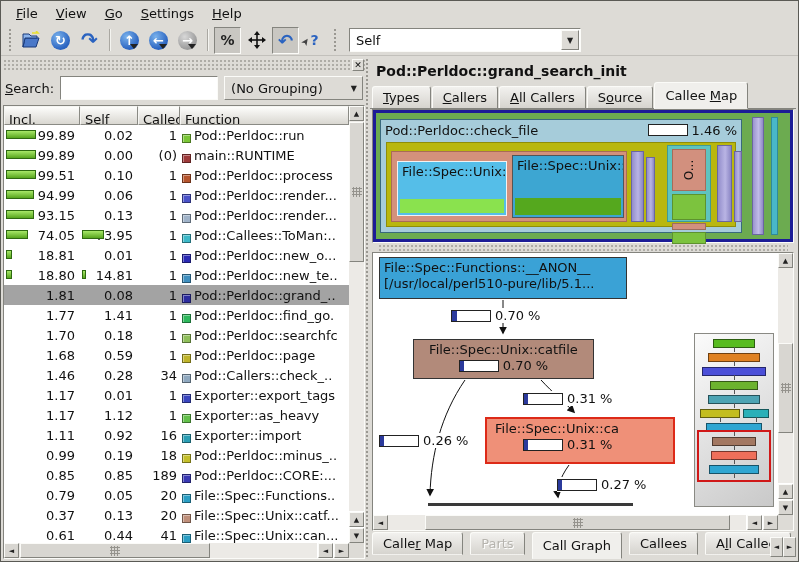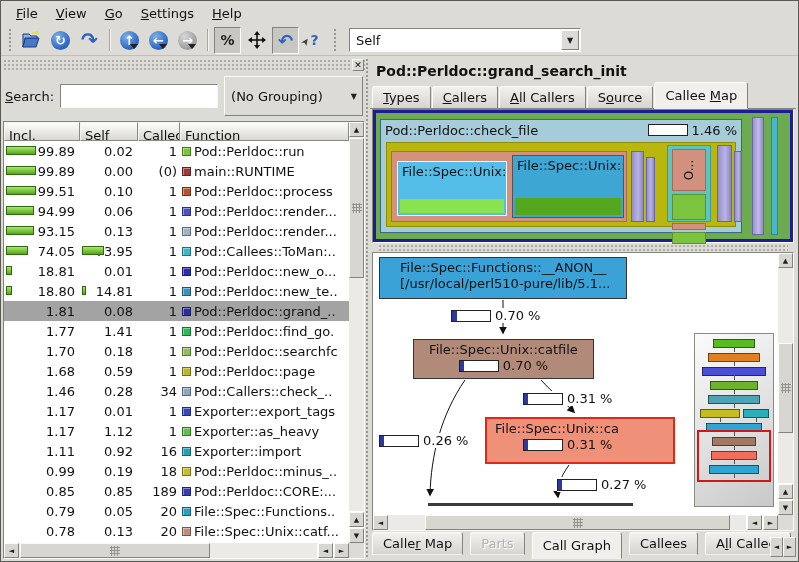--- a/index.html
+++ b/index.html
@@ -49,34 +49,34 @@
   #report { flex:1; display:flex; flex-direction:column; min-width:0; }
 
   
   #dock-handle { height:13px; position:relative; margin:1px 0 2px 0;
     background-image:radial-gradient(circle,#aeaca6 1px,transparent 1.2px); background-size:4px 4px; }
   #dock-close { position:absolute; right:1px; top:0; width:12px; height:12px; background:#dddbd6; font-size:9px; line-height:10px; text-align:center; }
   #dock-close::before { content:"✕"; }
   #search-row { display:flex; align-items:center; gap:6px; padding:2px 2px 5px 2px; }
   #search-label u { text-decoration:underline; }
   #search-input { width:158px; height:24px; background:#fff; }
-  #grouping { flex:1; height:40px; background:#dddbd6; display:flex; align-items:center; position:relative; }
+  #grouping { flex:1; height:24px; background:#dddbd6; display:flex; align-items:center; position:relative; }
   #grouping .val { flex:1; padding-left:6px; white-space:nowrap; }
   #grouping::after { content:"▼"; font-size:8px; padding:0 5px; color:#222; }
 
   #table-frame { flex:1; position:relative; background:#fff; overflow:hidden; }
   #thead { display:flex; height:19px; position:absolute; top:0; left:0; right:15px; }
   .hcell { background:linear-gradient(#fdfdfb,#d9d7d1); border:1px solid; border-color:#f5f5f2 #8a8a84 #8a8a84 #f5f5f2; padding:5px 4px; overflow:hidden; white-space:nowrap; }
   #tbody { position:absolute; top:19px; left:0; right:15px; bottom:15px; overflow:hidden; }
   .trow { display:flex; height:20px; align-items:center; white-space:nowrap; }
   .trow.sel { background:#a3a3a3; }
   .c-incl,.c-self { position:relative; display:flex; align-items:center; justify-content:flex-end; padding-right:5px; height:100%; }
   .c-incl { width:76px;justify-content:flex-end; } .c-self { width:58px; }
   .c-called { width:42px; text-align:right; padding-right:3px; }
-  .c-func { flex:1; display:flex; align-items:center; gap:3px; overflow:hidden; padding-left:2px; }
+  .c-func { flex:1; display:flex; align-items:flex-end; gap:3px; overflow:hidden; padding-left:2px; }
   .pbar { position:absolute; left:2px; top:5px; height:9px; background:linear-gradient(#a8e868,#57a51e); border:1px solid #2e6a10; }
   .ficon { width:9px; height:9px; flex:0 0 9px; border:1px solid rgba(0,0,0,.4); box-shadow:inset 1px 1px 0 rgba(255,255,255,.4); }
 
   
   .sbtn { background:#d8d6d1; border:1px solid; border-color:#fbfbf8 #84847e #84847e #fbfbf8; display:flex; align-items:center; justify-content:center; font-size:7px; color:#222; }
   .sb-u::before{content:"▲";} .sb-d::before{content:"▼";} .sb-l::before{content:"◄";} .sb-r::before{content:"►";}
   .sthumb { background:#d8d6d1; border:1px solid; border-color:#fbfbf8 #84847e #84847e #fbfbf8; position:relative; }
   .sthumb::after { content:""; position:absolute; inset:0; margin:auto; width:10px; height:10px;
     background-image:radial-gradient(circle,#95938d 1px,transparent 1.2px); background-size:3px 3px; }
   .vtrack,.htrack { background:#eceae6; position:absolute; }
@@ -125,21 +125,21 @@
   #tm-sl { right:26px; width:12px; background:linear-gradient(90deg,#9a94cf,#c0bbe8 55%,#8f89c6); border:1px solid #6a66a0; }
   #tm-sc { right:12px; width:7px; background:#49b7c9; border:1px solid #2f8b9b; }
 
   #hsplit { height:7px; margin:1px 8px;
     background-image:radial-gradient(circle,#aeaca6 1px,transparent 1.2px); background-size:4px 4px; }
 
   
   #graph-frame { flex:1; position:relative; background:#fff; margin:0 2px; overflow:hidden; }
   #graph-area { position:absolute; left:0; top:0; right:15px; bottom:15px; overflow:hidden; }
   .gnode { position:absolute; border:1px solid #333; text-align:center; overflow:hidden; padding-top:2px; line-height:1.25; }
-  #n-anon { left:6px; top:4px; width:248px; height:42px; background:#3aa2d6; text-align:left; padding-left:20px; }
+  #n-anon { left:6px; top:4px; width:248px; height:42px; background:#3aa2d6; text-align:left; padding-left:4px; }
   #n-catfile { left:40px; top:86px; width:181px; height:40px; background:#b28a7a; }
   #n-sel { left:112px; top:164px; width:190px; height:47px; background:#ef9078; border:2px solid #dd2a18; text-align:left; padding-left:8px; }
   .pctlabel { display:inline-flex; align-items:center; gap:4px; position:absolute; background:#fff;text-align:center; }
   .pctlabel.inblock { position:static; background:transparent; }
   .minibar { width:40px; height:12px; background:#fff; border:1px solid #222; display:block; }
   .minibar i { display:block; height:100%; background:#2b3a9c; }
   #bottomline { position:absolute; left:55px; top:250px; width:205px; height:3px; background:#3a3a3a; }
   #gsvg { position:absolute; inset:0; pointer-events:none; }
 
   
@@ -502,21 +502,21 @@
                 <span>0.05</span>
               </div>
               <div class="c-called">20</div>
               <div class="c-func">
                 <span class="ficon" style="background: rgb(42, 158, 196);"></span>
                 <span>File::Spec::Functions..</span>
               </div>
             </div>
             <div class="trow">
               <div class="c-incl">
-                <span>0.78</span>
+                <span>0.37</span>
               </div>
               <div class="c-self">
                 <span>0.13</span>
               </div>
               <div class="c-called">20</div>
               <div class="c-func">
                 <span class="ficon" style="background: rgb(191, 143, 122);"></span>
                 <span>File::Spec::Unix::catf...</span>
               </div>
             </div>

